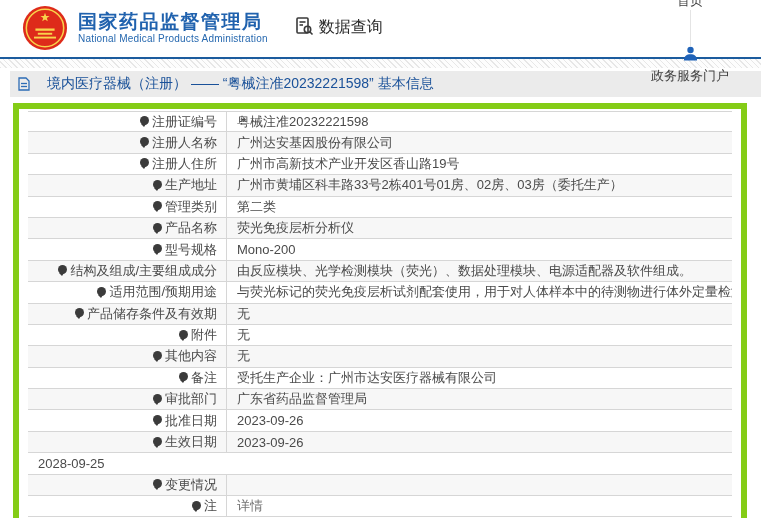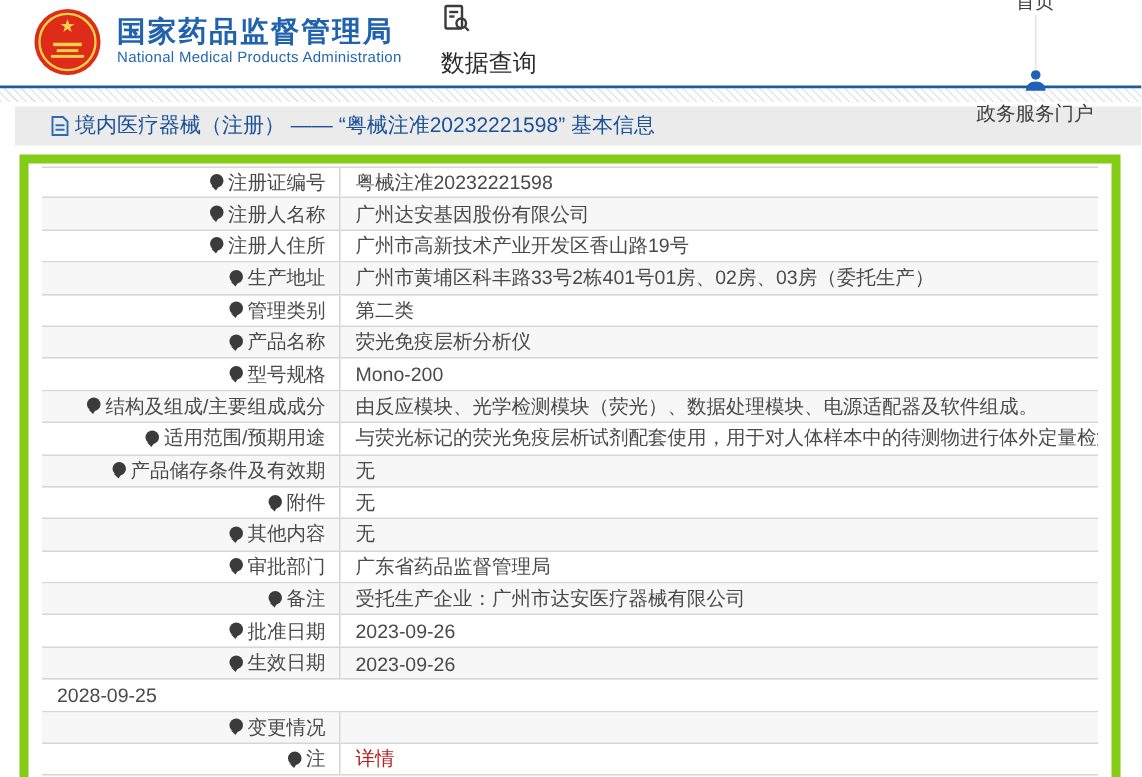--- a/index.html
+++ b/index.html
@@ -5,50 +5,50 @@
   * { margin:0; padding:0; box-sizing:border-box; }
   html,body { width:761px; height:518px; overflow:hidden; background:#fff;
     font-family:"Liberation Sans","DejaVu Sans",sans-serif; }
 
   
   .header { display:flex; align-items:center; height:57px; padding:0 14px 2px 22px; background:#fff; }
   .brand { display:flex; align-items:center; gap:10px; cursor:pointer; }
   .logo svg { display:block; }
   .brand-cn { font-size:19px; font-weight:bold; color:#2062ae; letter-spacing:1.5px; line-height:1.15; }
   .brand-en { font-size:10px; color:#2668af; letter-spacing:.2px; }
-  .data-query { display:flex; align-items:flex-start; gap:5px; margin-left:26px;
-    font-size:16px; color:#2a2a2a; cursor:pointer;flex-direction:column; }
+  .data-query { display:flex; align-items:center; gap:5px; margin-left:26px;
+    font-size:16px; color:#2a2a2a; cursor:pointer; }
   .header-right { margin-left:auto; display:flex; align-items:center;flex-direction:column; }
   .nav-item { display:flex; flex-direction:column; align-items:center; gap:3px;
     font-size:13px; color:#3f3f3f; padding:0 18px; cursor:pointer; text-decoration:none; }
   .nav-divider { width:1px; height:36px; background:#e4e4e4; }
 
   
   .blue-line { height:2px; background:#1c5c9e; }
   .hatch-band { height:9px;
     background:repeating-linear-gradient(45deg,#e7e7e7 0 1px,#fdfdfd 1px 4px); }
 
   
   .breadcrumb-bar { margin:3px 0 0 10px; height:26px; background:#ebebeb;
-    display:flex; align-items:center; gap:4px; padding-left:24px;
+    display:flex; align-items:center; gap:17px; padding-left:8px;
     font-size:14px; color:#1a5199; }
   .bc-icon { display:flex; }
 
   
   .card { margin:6px 14px 0 13px; border:6px solid #84cc16; background:#fff;
     padding:2px 9px 2px 9px; }
   .trow { display:flex; align-items:center; min-height:21.4px;
     border-bottom:1px solid #d6d6d6; font-size:13px; color:#4a4a4a; white-space:nowrap; }
   .trow:first-child { border-top:1px solid #d6d6d6; }
   .trow:nth-child(even) { background:#f7f7f7; }
   .tlabel { width:199px; flex:0 0 199px; text-align:right; padding-right:9px;
     border-right:1px solid #d6d6d6; align-self:stretch; display:flex;
     align-items:center; justify-content:flex-end; gap:2px; }
   .tvalue { padding-left:10px; overflow:hidden; }
-  .detail-link { color:#b91c1c; text-decoration:none; cursor:pointer; }
+  .detail-link { color:#737373; text-decoration:none; cursor:pointer; }
   .note-icon { position:relative; width:10px; height:11px; display:inline-block; }
   .note-icon::before { content:""; position:absolute; top:0; left:0;
     width:9px; height:9px; border-radius:50%; background:#3b3b3b; }
   .note-icon::after { content:""; position:absolute; bottom:0; left:1px;
     border-left:3px solid transparent; border-right:2px solid transparent;
     border-top:3px solid #3b3b3b; }
 </style>
 </head>
 <body>
 
@@ -213,31 +213,31 @@
     <div class="tlabel">
       <span class="note-icon" hidden=""></span>
       <span class="label-text">其他内容</span>
     </div>
     <div class="tvalue">无</div>
   </div>
 
   <div class="trow">
     <div class="tlabel">
       <span class="note-icon" hidden=""></span>
+      <span class="label-text">备注</span>
+    </div>
+    <div class="tvalue">受托生产企业：广州市达安医疗器械有限公司</div>
+  </div>
+
+  <div class="trow">
+    <div class="tlabel">
+      <span class="note-icon" hidden=""></span>
       <span class="label-text">审批部门</span>
     </div>
     <div class="tvalue">广东省药品监督管理局</div>
-  </div>
-
-  <div class="trow">
-    <div class="tlabel">
-      <span class="note-icon" hidden=""></span>
-      <span class="label-text">备注</span>
-    </div>
-    <div class="tvalue">受托生产企业：广州市达安医疗器械有限公司</div>
   </div>
 
   <div class="trow">
     <div class="tlabel">
       <span class="note-icon" hidden=""></span>
       <span class="label-text">批准日期</span>
     </div>
     <div class="tvalue">2023-09-26</div>
   </div>
 

